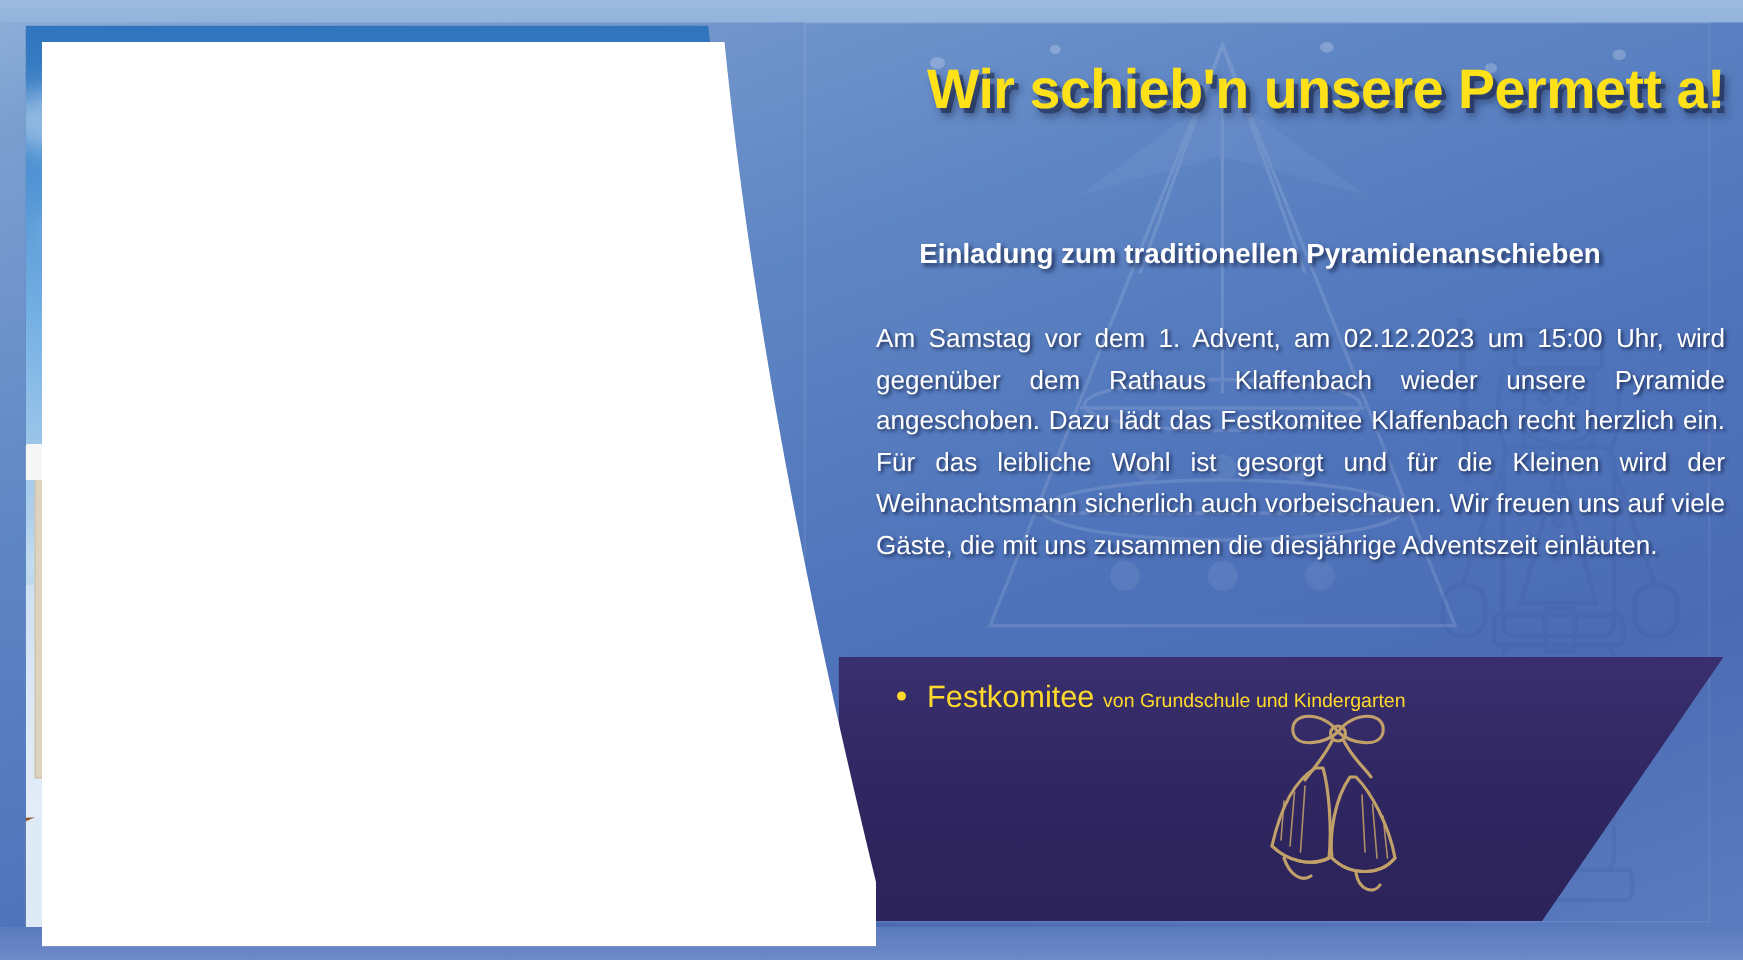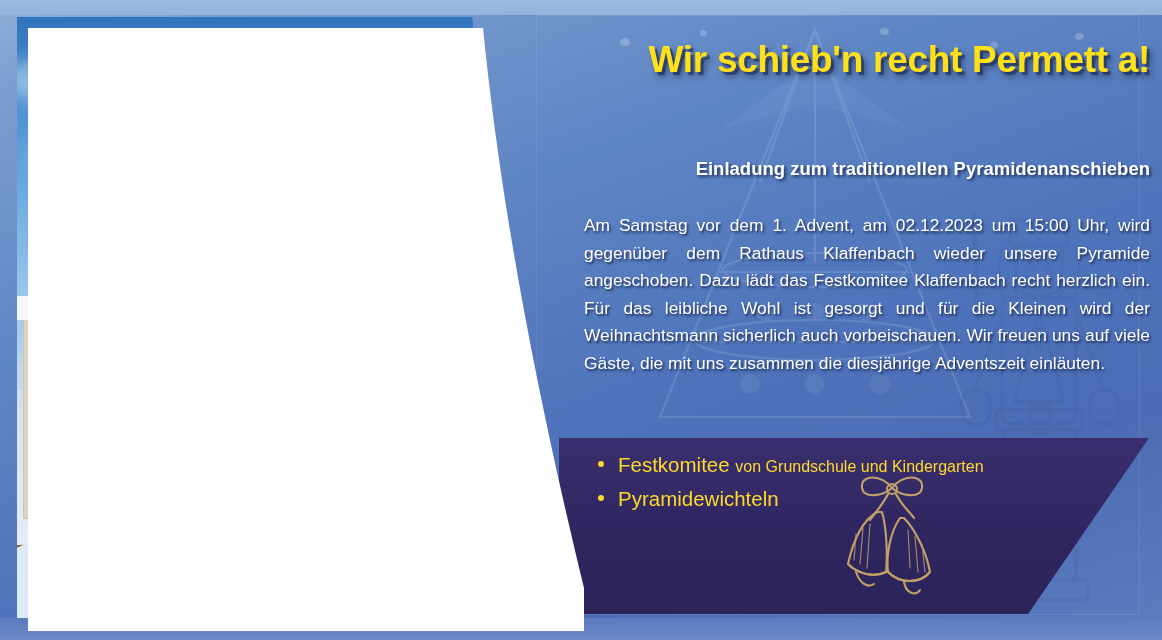--- a/index.html
+++ b/index.html
@@ -151,21 +151,21 @@
     text-shadow:2px 2px 0 rgba(20,30,60,.55), 3px 3px 4px rgba(10,20,50,.45);
     line-height:1.1;white-space:nowrap;
   }
   .headline{
     margin-top:6px;
     font-size:37px;font-weight:bold;color:#ffe11a;
     text-shadow:3px 3px 0 rgba(25,35,70,.55), 4px 5px 6px rgba(10,20,50,.5);
     line-height:1.08;white-space:nowrap;letter-spacing:-.3px;
   }
   .subhead{
-    position:absolute;left:530px;top:158px;width:620px;text-align:right;
+    position:absolute;left:530px;top:158px;width:620px;text-align:center;
     font-size:18.5px;font-weight:bold;color:#ffffff;
     text-shadow:2px 2px 3px rgba(15,25,60,.75);
   }
   .bodytext{
     position:absolute;left:584px;top:212px;width:566px;
     font-size:17.4px;line-height:1.58;color:#ffffff;
     text-align:justify;text-justify:inter-word;
     text-shadow:1.5px 1.5px 2.5px rgba(15,25,60,.8);
   }
 
@@ -180,21 +180,21 @@
     list-style:none;margin:0;padding:0;
   }
   .bullets li{
     position:relative;padding-left:28px;margin:0 0 4.5px 0;
     font-size:20.5px;color:#ffd92b;line-height:1.42;white-space:nowrap;
   }
   .bullets li::before{
     content:"";position:absolute;left:8px;top:11px;width:6px;height:6px;
     border-radius:50%;background:#ffd92b;
   }
-  .bullets .sm{font-size:16px;}
+  .bullets .sm{font-size:13px;}
   .bells{
     position:absolute;left:830px;top:468px;width:125px;height:135px;
     opacity:.95;
   }
 </style>
 </head>
 <body>
 
 <div id="poster">
 
@@ -366,38 +366,35 @@
         <div class="medal" style="left:212px;bottom:12px;background:radial-gradient(circle at 50% 45%,#3e63b4,#2c4a8c);"></div>
         <div class="medal" style="left:318px;bottom:10px;background:linear-gradient(90deg,#b13a33 45%,#ded3a5 45%);"></div>
         <div class="medal" style="left:416px;bottom:14px;background:linear-gradient(180deg,#4a68b5 60%,#efe7cf);"></div>
 
         <div style="position:absolute;left:-20px;bottom:0;width:250px;height:90px;background:#dfeaf7;border-radius:50% 60% 0 0;"></div>
       </div>
     </div>
   </div>
 
   <div class="headline-block">
-    <div class="headline">Wir schieb'n recht Permett a!</div>
+    <div class="headline">Wir schieb'n unsere Permett a!</div>
   </div>
 
   <div class="subhead">Einladung zum traditionellen Pyramidenanschieben</div>
 
   <div class="bodytext">
     <span>Am Samstag vor dem 1. Advent, am 02.12.2023 um 15:00 Uhr, wird gegenüber dem Rathaus Klaffenbach wieder unsere Pyramide angeschoben. Dazu lädt das Festkomitee Klaffenbach recht herzlich ein. Für das leibliche Wohl ist gesorgt und für die Kleinen wird der Weihnachtsmann sicherlich auch vorbeischauen. Wir freuen uns auf viele Gäste, die mit uns zusammen die diesjährige Adventszeit einläuten.</span>
   </div>
 
   <div class="bullets-panel"></div>
 
   <ul class="bullets">
     <li>
       <span>Festkomitee</span>
       <span class="sm">von Grundschule und Kindergarten</span>
-    </li>
-    <li>
-      <span>Pyramidewichteln</span>
     </li>
   </ul>
 
   <svg class="bells" viewBox="0 0 125 135">
     <g fill="none" stroke="#c9a86a" stroke-width="2.1" stroke-linecap="round" stroke-linejoin="round">
 
       <path d="M62 20 C52 6 30 6 32 20 C34 31 53 28 62 20 Z"></path>
       <path d="M62 20 C72 6 94 6 92 20 C90 31 71 28 62 20 Z"></path>
       <circle cx="62" cy="21" r="5"></circle>
       <path d="M58 26 C52 38 44 46 40 52"></path>

